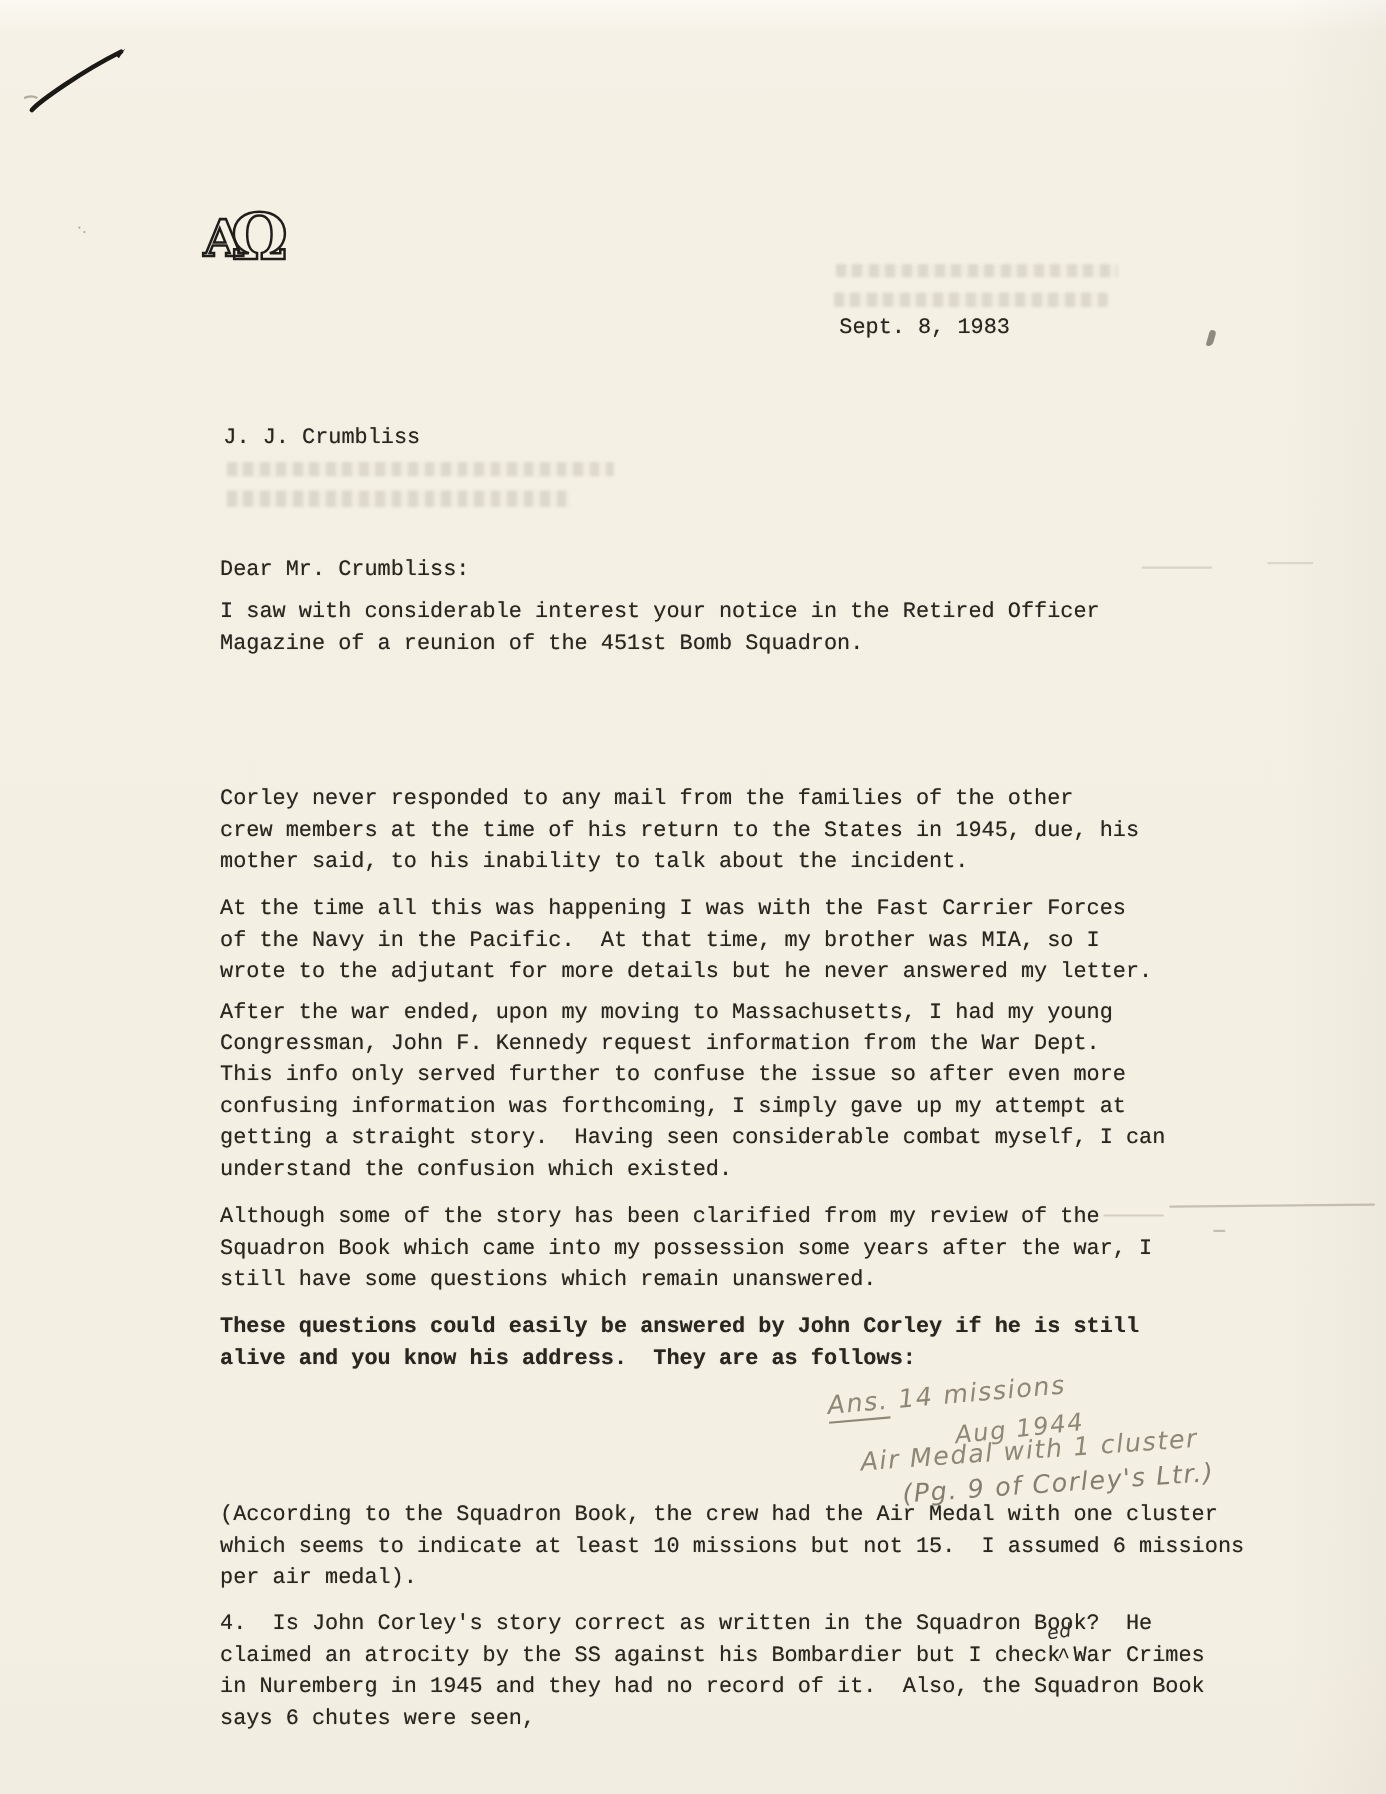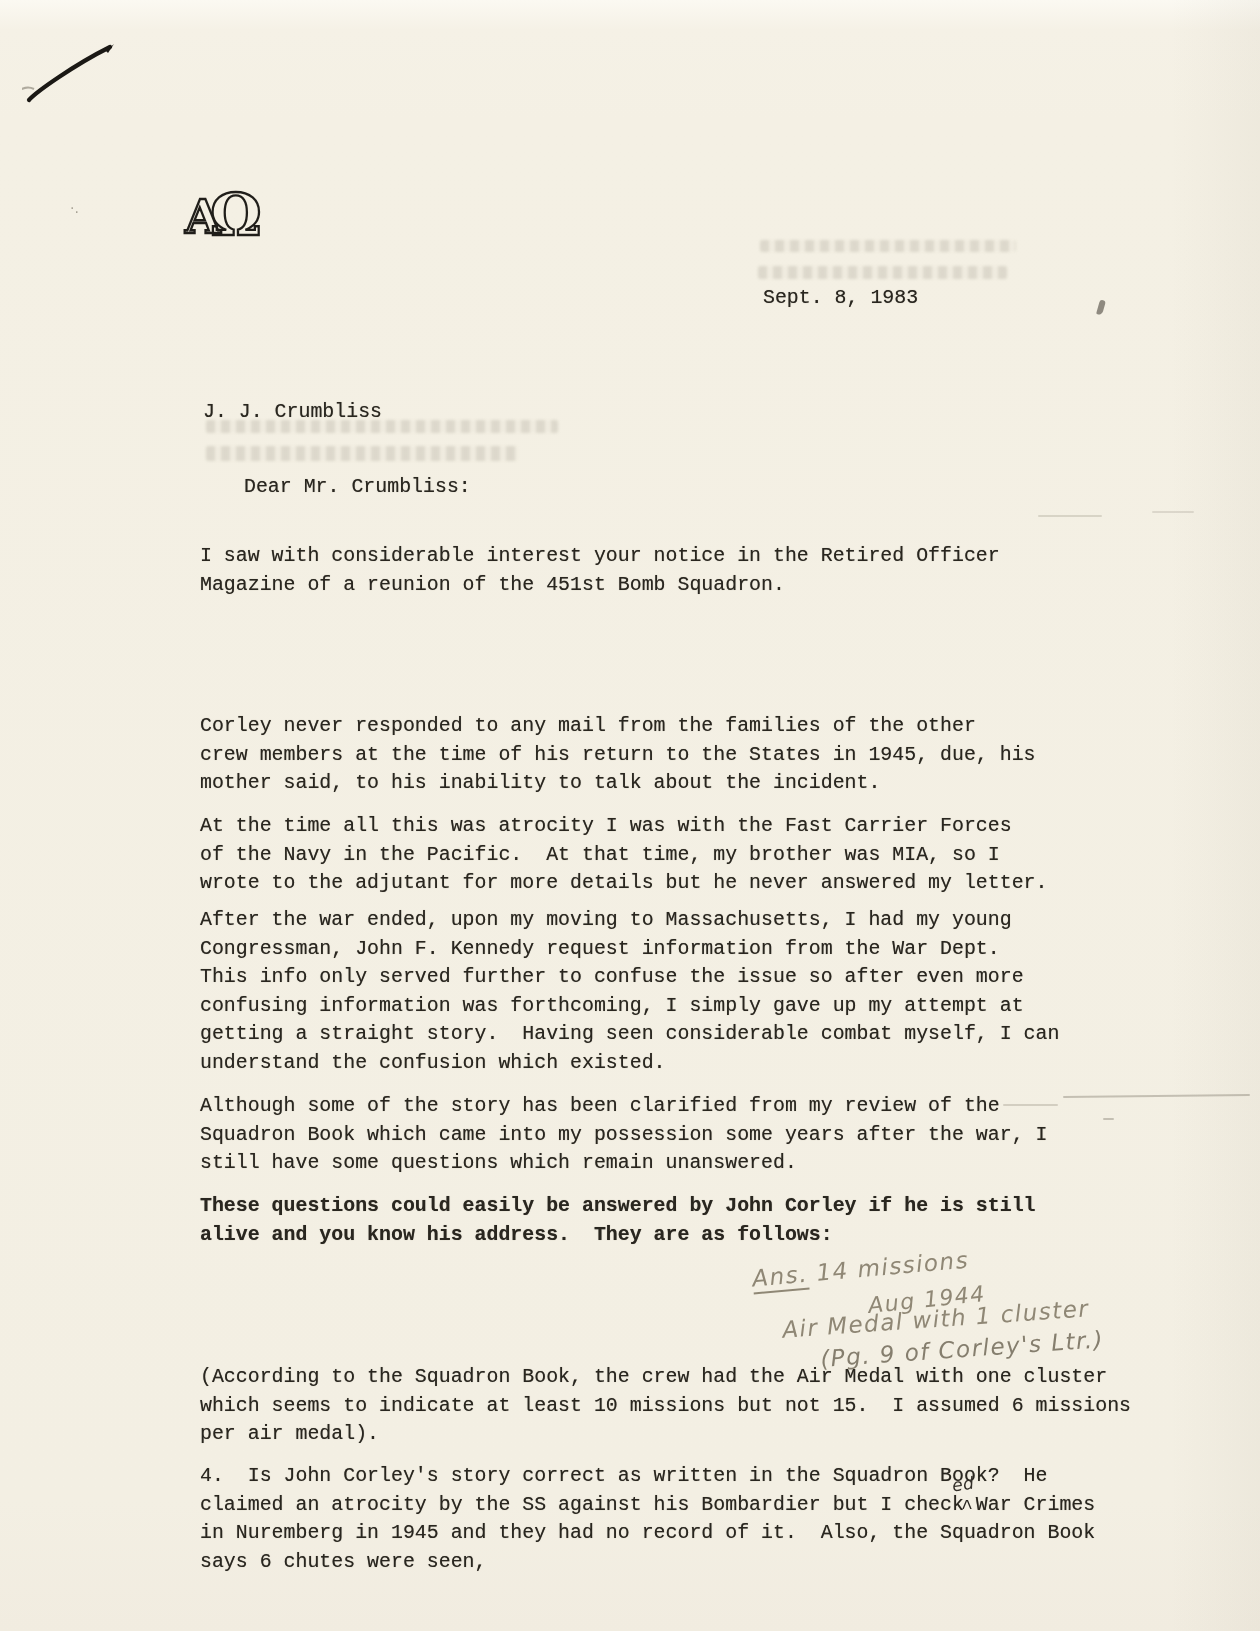--- a/index.html
+++ b/index.html
@@ -19,22 +19,22 @@
   }
   .typed{
     position:absolute;left:200px;
     font-family:"Liberation Mono",monospace;
     font-size:19.9px;line-height:28.5px;
     color:#29261f;white-space:pre;
     text-shadow:0 0 0.7px rgba(41,38,31,0.55);
   }
   .qline{height:28.5px;}
   .date{left:763px;top:284px;}
-  .addressee{left:203px;top:398px;}
-  .salutation{top:473px;margin-left:44px;}
+  .addressee{left:203px;top:384px;}
+  .salutation{top:504px;}
   .p1{top:542px;} .p2{top:614px;} .p3{top:712px;} .p4{top:812px;}
   .p5{top:906px;} .p6{top:1092px;} .p7{top:1192px;font-weight:bold;}
   .questions{top:1262px;}
   .p8{top:1363px;} .p9{top:1462px;}
   .redacted{
     position:absolute;border-radius:2px;
     background:repeating-linear-gradient(90deg,
       rgba(139,133,118,0.40) 0px, rgba(139,133,118,0.40) 9px,
       rgba(175,169,152,0.10) 9px, rgba(175,169,152,0.10) 15px);
     filter:blur(1.6px);opacity:.55;
@@ -100,21 +100,21 @@
 
   <div class="typed addressee">J. J. Crumbliss</div>
 
   <div class="typed salutation">Dear Mr. Crumbliss:</div>
 
   <div class="typed p1">I saw with considerable interest your notice in the Retired Officer
 Magazine of a reunion of the 451st Bomb Squadron.</div>
   <div class="typed p3">Corley never responded to any mail from the families of the other
 crew members at the time of his return to the States in 1945, due, his
 mother said, to his inability to talk about the incident.</div>
-  <div class="typed p4">At the time all this was atrocity I was with the Fast Carrier Forces
+  <div class="typed p4">At the time all this was happening I was with the Fast Carrier Forces
 of the Navy in the Pacific.  At that time, my brother was MIA, so I
 wrote to the adjutant for more details but he never answered my letter.</div>
   <div class="typed p6">Although some of the story has been clarified from my review of the
 Squadron Book which came into my possession some years after the war, I
 still have some questions which remain unanswered.</div>
   <div class="typed p5">After the war ended, upon my moving to Massachusetts, I had my young
 Congressman, John F. Kennedy request information from the War Dept.
 This info only served further to confuse the issue so after even more
 confusing information was forthcoming, I simply gave up my attempt at
 getting a straight story.  Having seen considerable combat myself, I can

